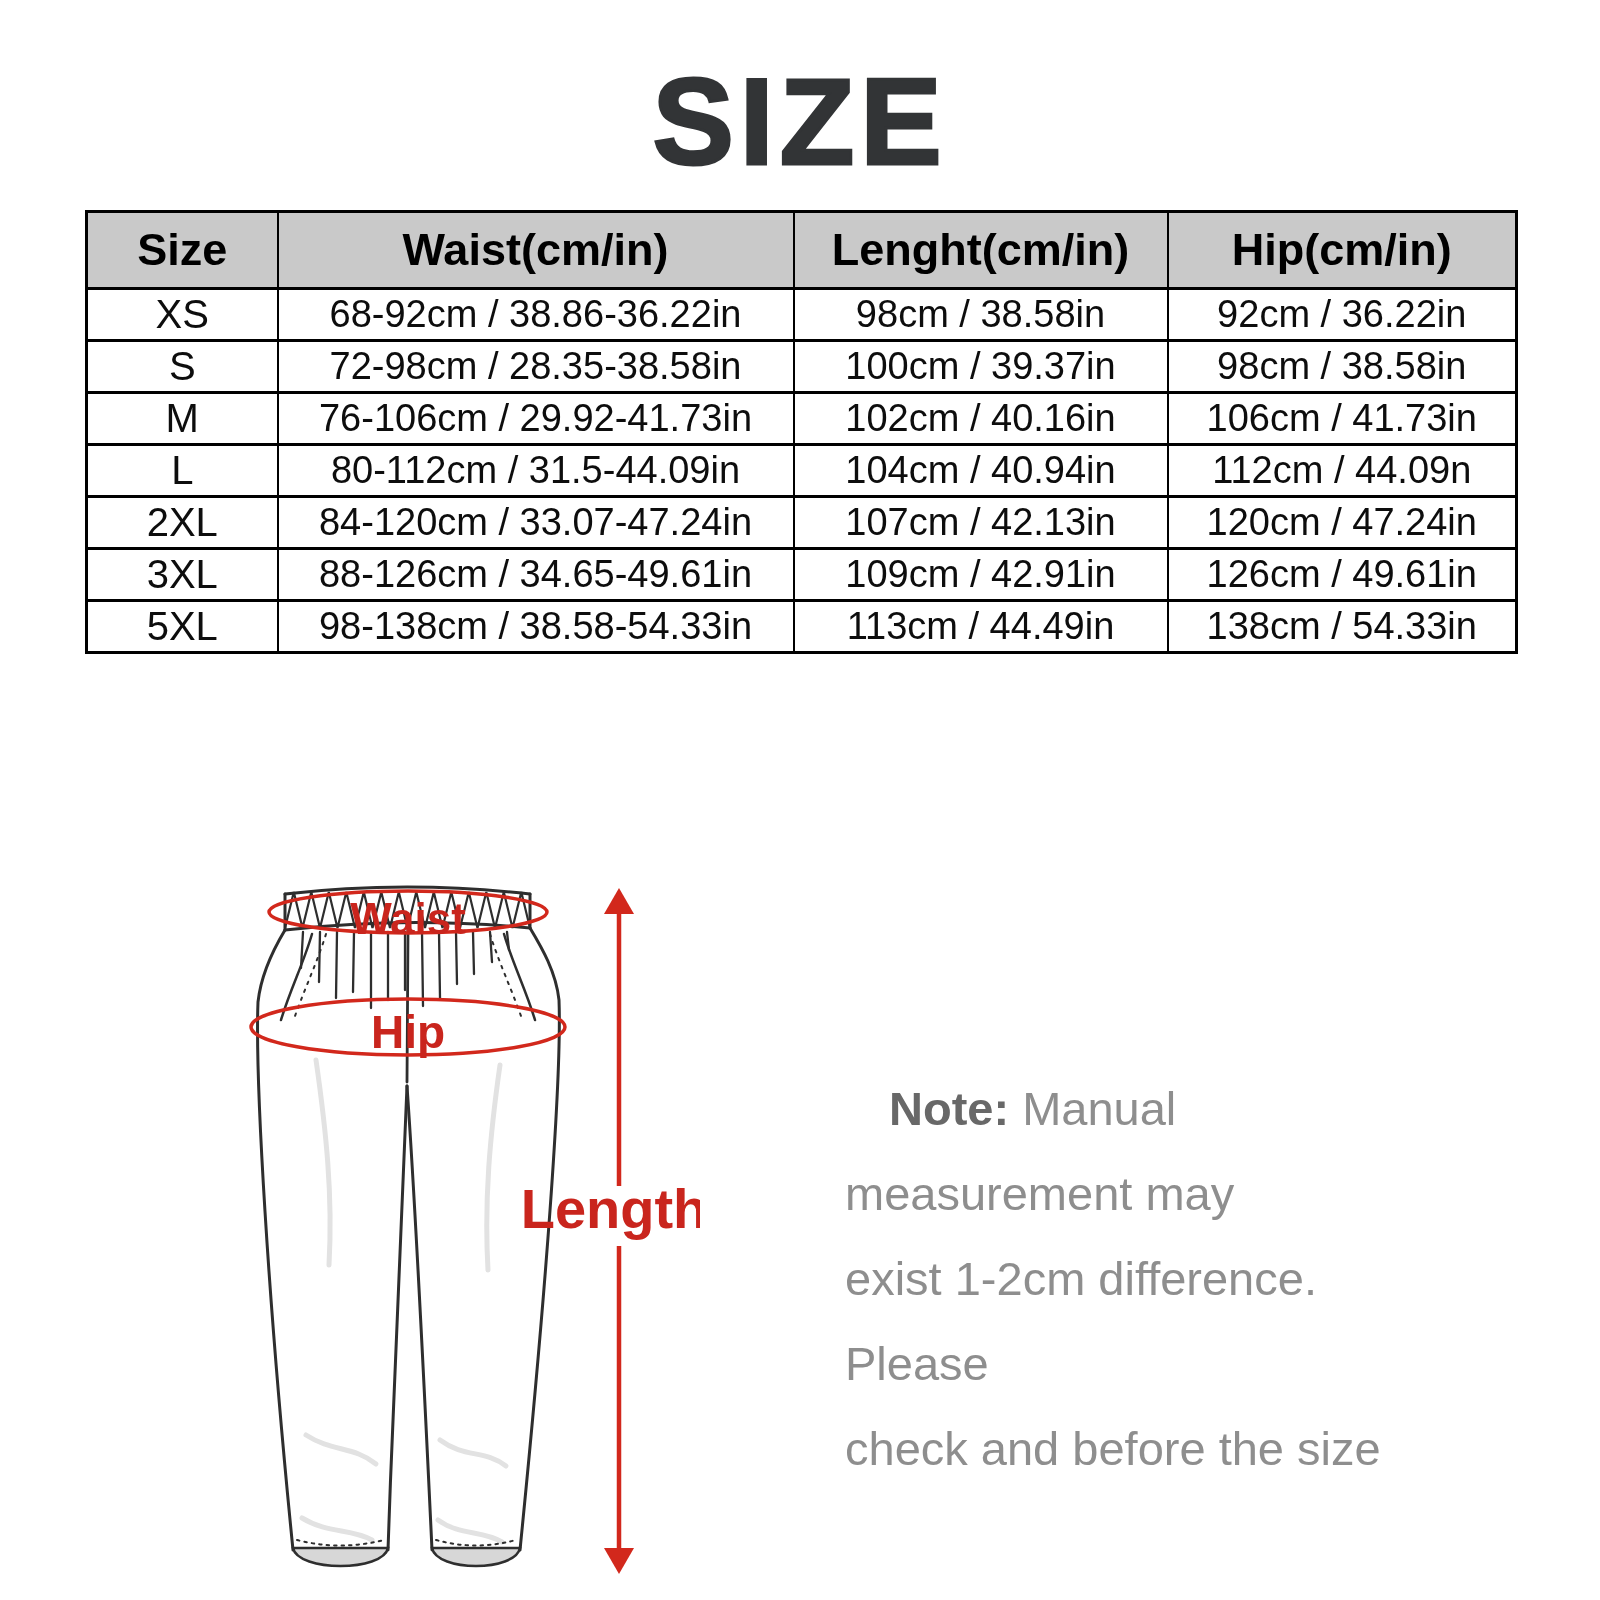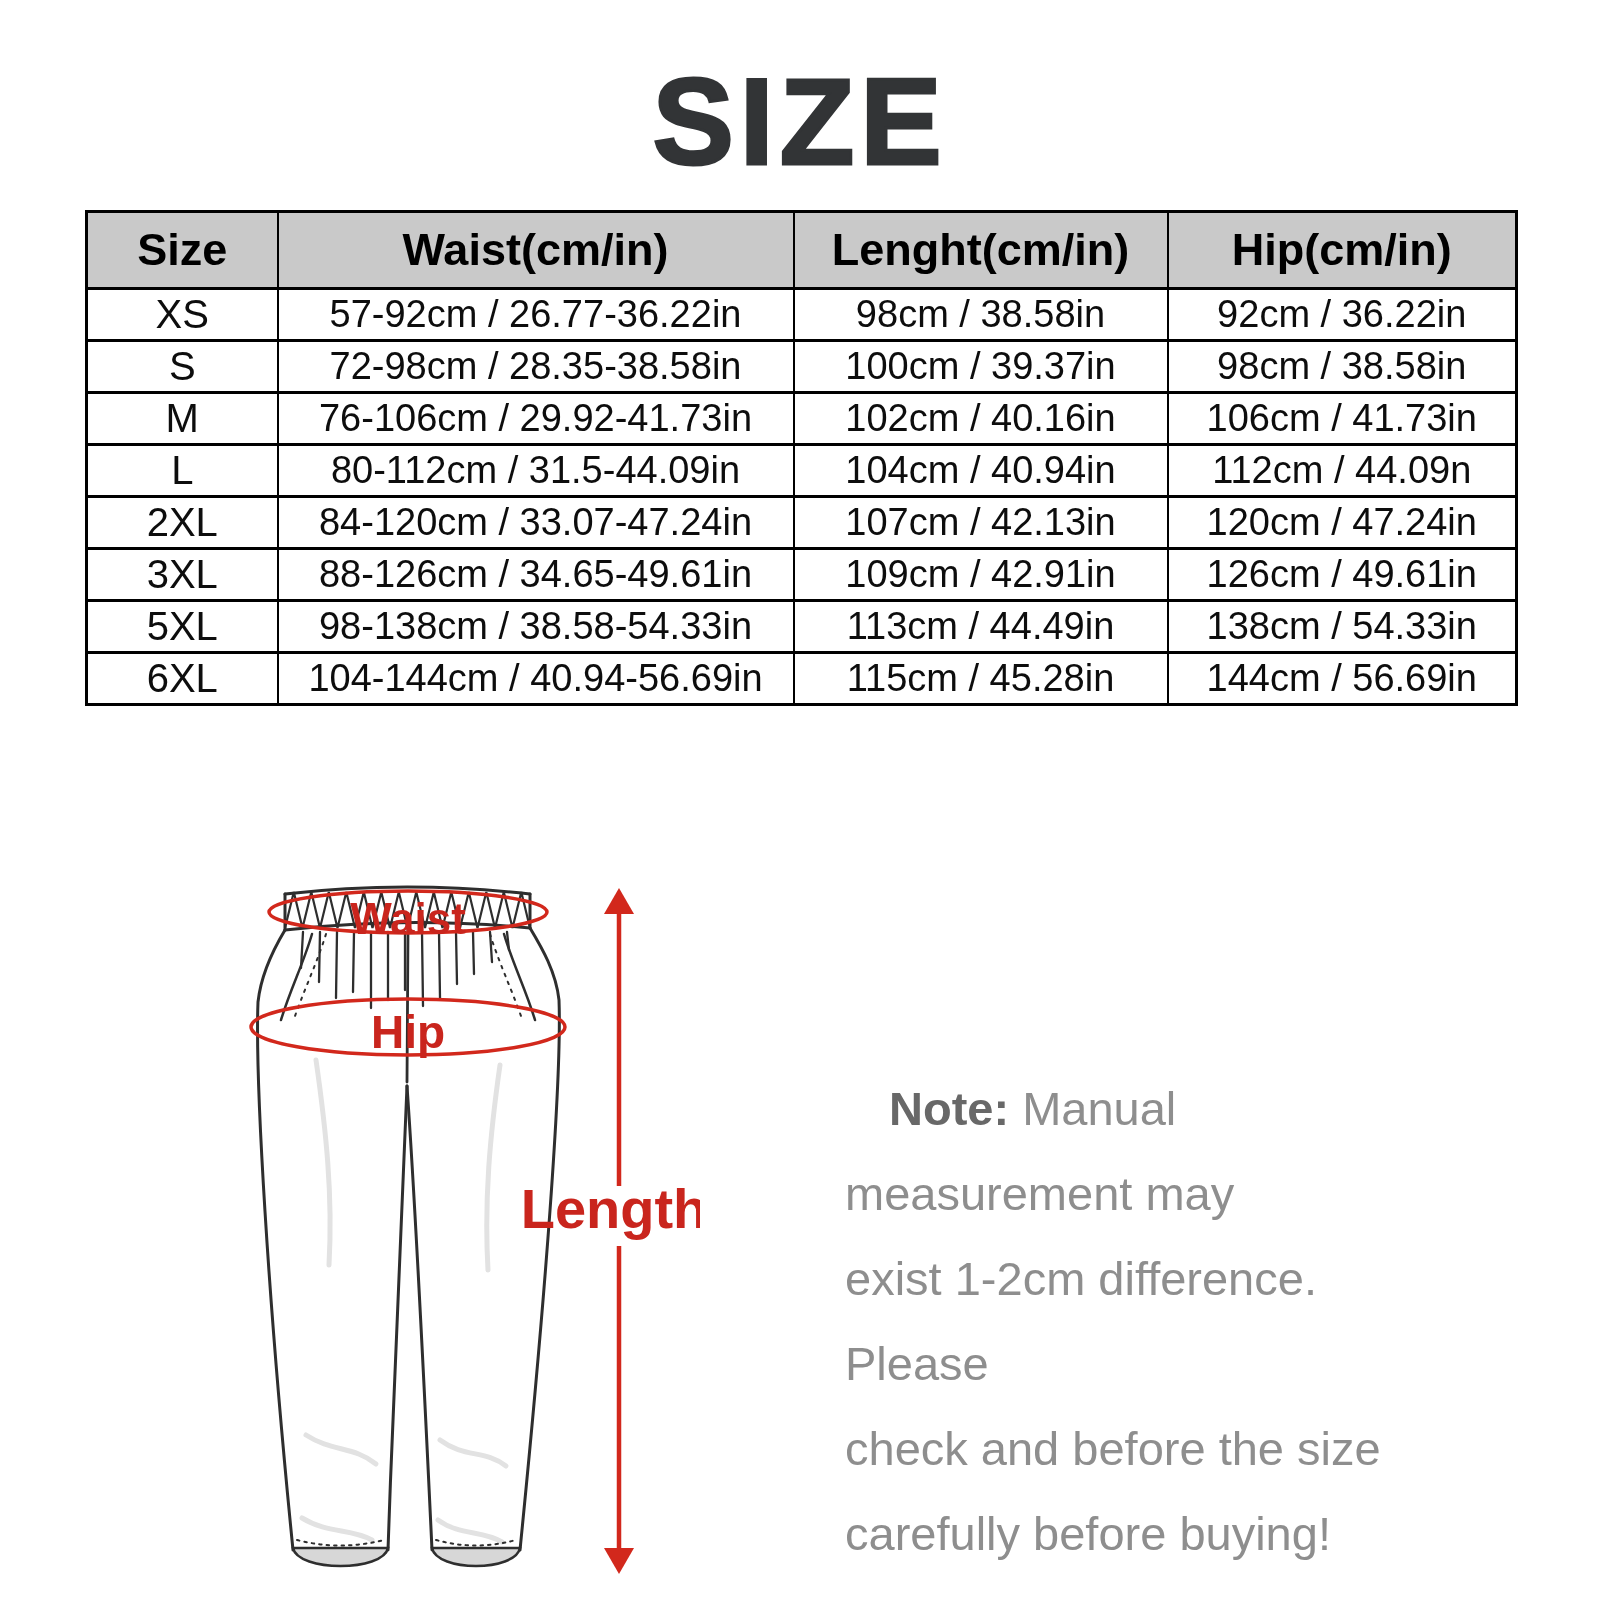--- a/index.html
+++ b/index.html
@@ -67,21 +67,21 @@
       <tr>
         <th>Size</th>
         <th>Waist(cm/in)</th>
         <th>Lenght(cm/in)</th>
         <th>Hip(cm/in)</th>
       </tr>
     </thead>
     <tbody>
       <tr>
         <td>XS</td>
-        <td>57-92cm / 26.77-36.22in</td>
+        <td>68-92cm / 38.86-36.22in</td>
         <td>98cm / 38.58in</td>
         <td>92cm / 36.22in</td>
       </tr>
       <tr>
         <td>S</td>
         <td>72-98cm / 28.35-38.58in</td>
         <td>100cm / 39.37in</td>
         <td>98cm / 38.58in</td>
       </tr>
       <tr>
@@ -106,26 +106,20 @@
         <td>3XL</td>
         <td>88-126cm / 34.65-49.61in</td>
         <td>109cm / 42.91in</td>
         <td>126cm / 49.61in</td>
       </tr>
       <tr>
         <td>5XL</td>
         <td>98-138cm / 38.58-54.33in</td>
         <td>113cm / 44.49in</td>
         <td>138cm / 54.33in</td>
-      </tr>
-      <tr>
-        <td>6XL</td>
-        <td>104-144cm / 40.94-56.69in</td>
-        <td>115cm / 45.28in</td>
-        <td>144cm / 56.69in</td>
       </tr>
     </tbody>
   </table>
 
   <svg class="pants-svg" width="560" height="750" viewBox="0 0 560 750">
 
     <path class="crease" d="M176,210 C 186,280 193,345 189,415"></path>
     <path class="crease" d="M360,215 C 350,285 344,350 348,420"></path>
     <path class="crease" d="M166,585 C 192,602 214,596 236,614"></path>
     <path class="crease" d="M300,590 C 324,608 346,600 366,616"></path>
@@ -180,16 +174,15 @@
       <polygon class="red-fill" points="479,38 464,64 494,64"></polygon>
       <polygon class="red-fill" points="479,724 464,698 494,698"></polygon>
     </g>
     <text class="red-text" x="474" y="378" font-size="56" text-anchor="middle">Length</text>
   </svg>
 
   <div class="note">
     <div><span class="note-label">Note:</span> <span>Manual measurement may</span></div>
     <div>exist 1-2cm difference. Please</div>
     <div>check and before the size</div>
-    <div>carefully before buying!</div>
   </div>
 
 </div>
 
 </body></html>

